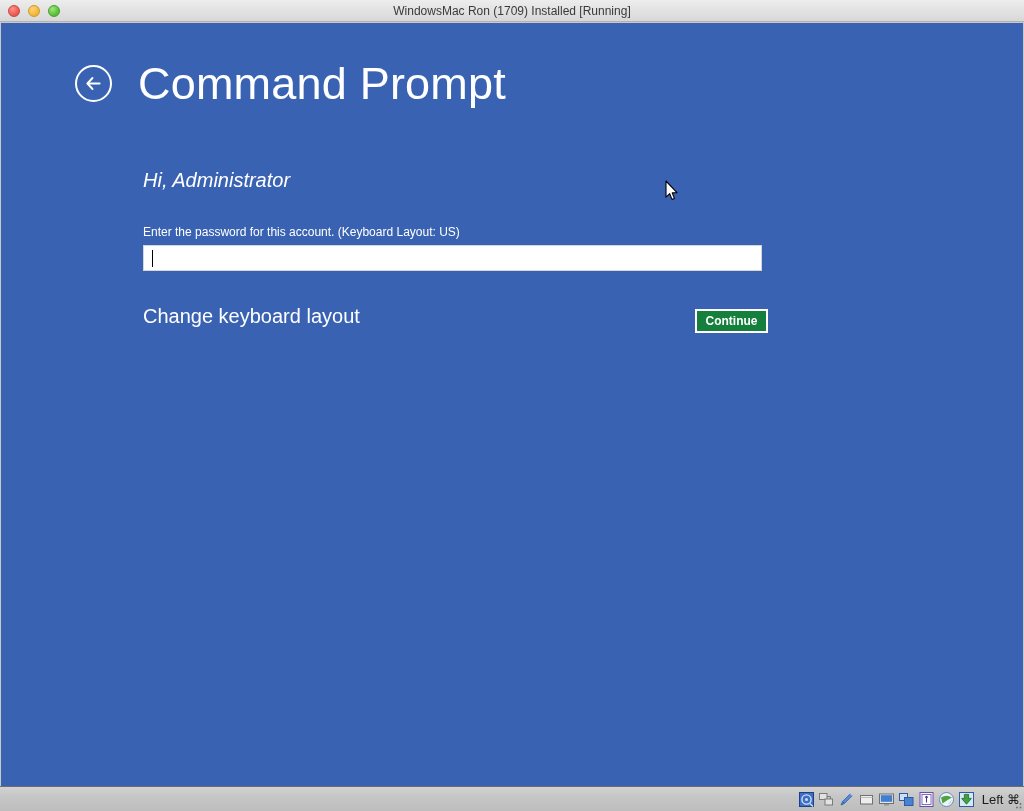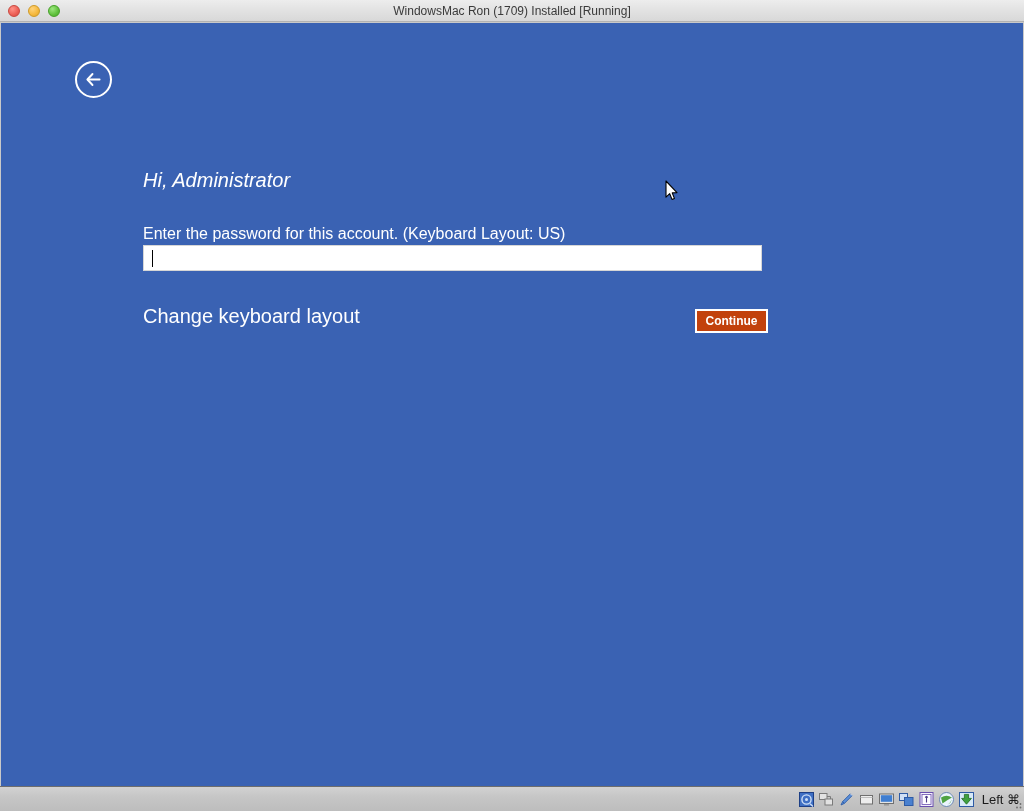--- a/index.html
+++ b/index.html
@@ -110,21 +110,21 @@
     font-weight: 300;
     color: #ffffff;
     white-space: nowrap;
     font-style: italic;
   }
 
   .pwd-label {
     position: absolute;
     left: 142px;
     top: 202px;
-    font-size: 16px;
+    font-size: 12px;
     color: #ffffff;
     white-space: nowrap;
   }
 
   .pwd-field {
     position: absolute;
     left: 142px;
     top: 222px;
     width: 619px;
     height: 26px;
@@ -155,21 +155,21 @@
     cursor: pointer;
   }
 
   .continue-btn {
     position: absolute;
     left: 694px;
     top: 286px;
     width: 73px;
     height: 24px;
     box-sizing: border-box;
-    background: #c2410c;
+    background: #15803d;
     border: 2px solid #ffffff;
     color: #ffffff;
     font-size: 12px;
     font-weight: bold;
     line-height: 20px;
     text-align: center;
     font-family: "Liberation Sans", sans-serif;
     padding: 0;
     cursor: pointer;
   }
@@ -242,20 +242,21 @@
 
   <div class="vm-screen">
 
     <div class="header-row">
       <span class="back-btn">
         <svg width="21" height="21" viewBox="0 0 21 21" aria-hidden="true">
           <path d="M9.5 5 L4.4 10.5 L9.5 16" fill="none" stroke="#ffffff" stroke-width="1.9" stroke-linecap="round" stroke-linejoin="round"></path>
           <line x1="4.8" y1="10.5" x2="16.6" y2="10.5" stroke="#ffffff" stroke-width="1.9" stroke-linecap="round"></line>
         </svg>
       </span>
+      <span class="page-title">Command Prompt</span>
     </div>
 
     <div class="greeting">Hi, Administrator</div>
 
     <div class="pwd-label">Enter the password for this account. (Keyboard Layout: US)</div>
 
     <div class="pwd-field">
       <span class="caret"></span>
     </div>
 

